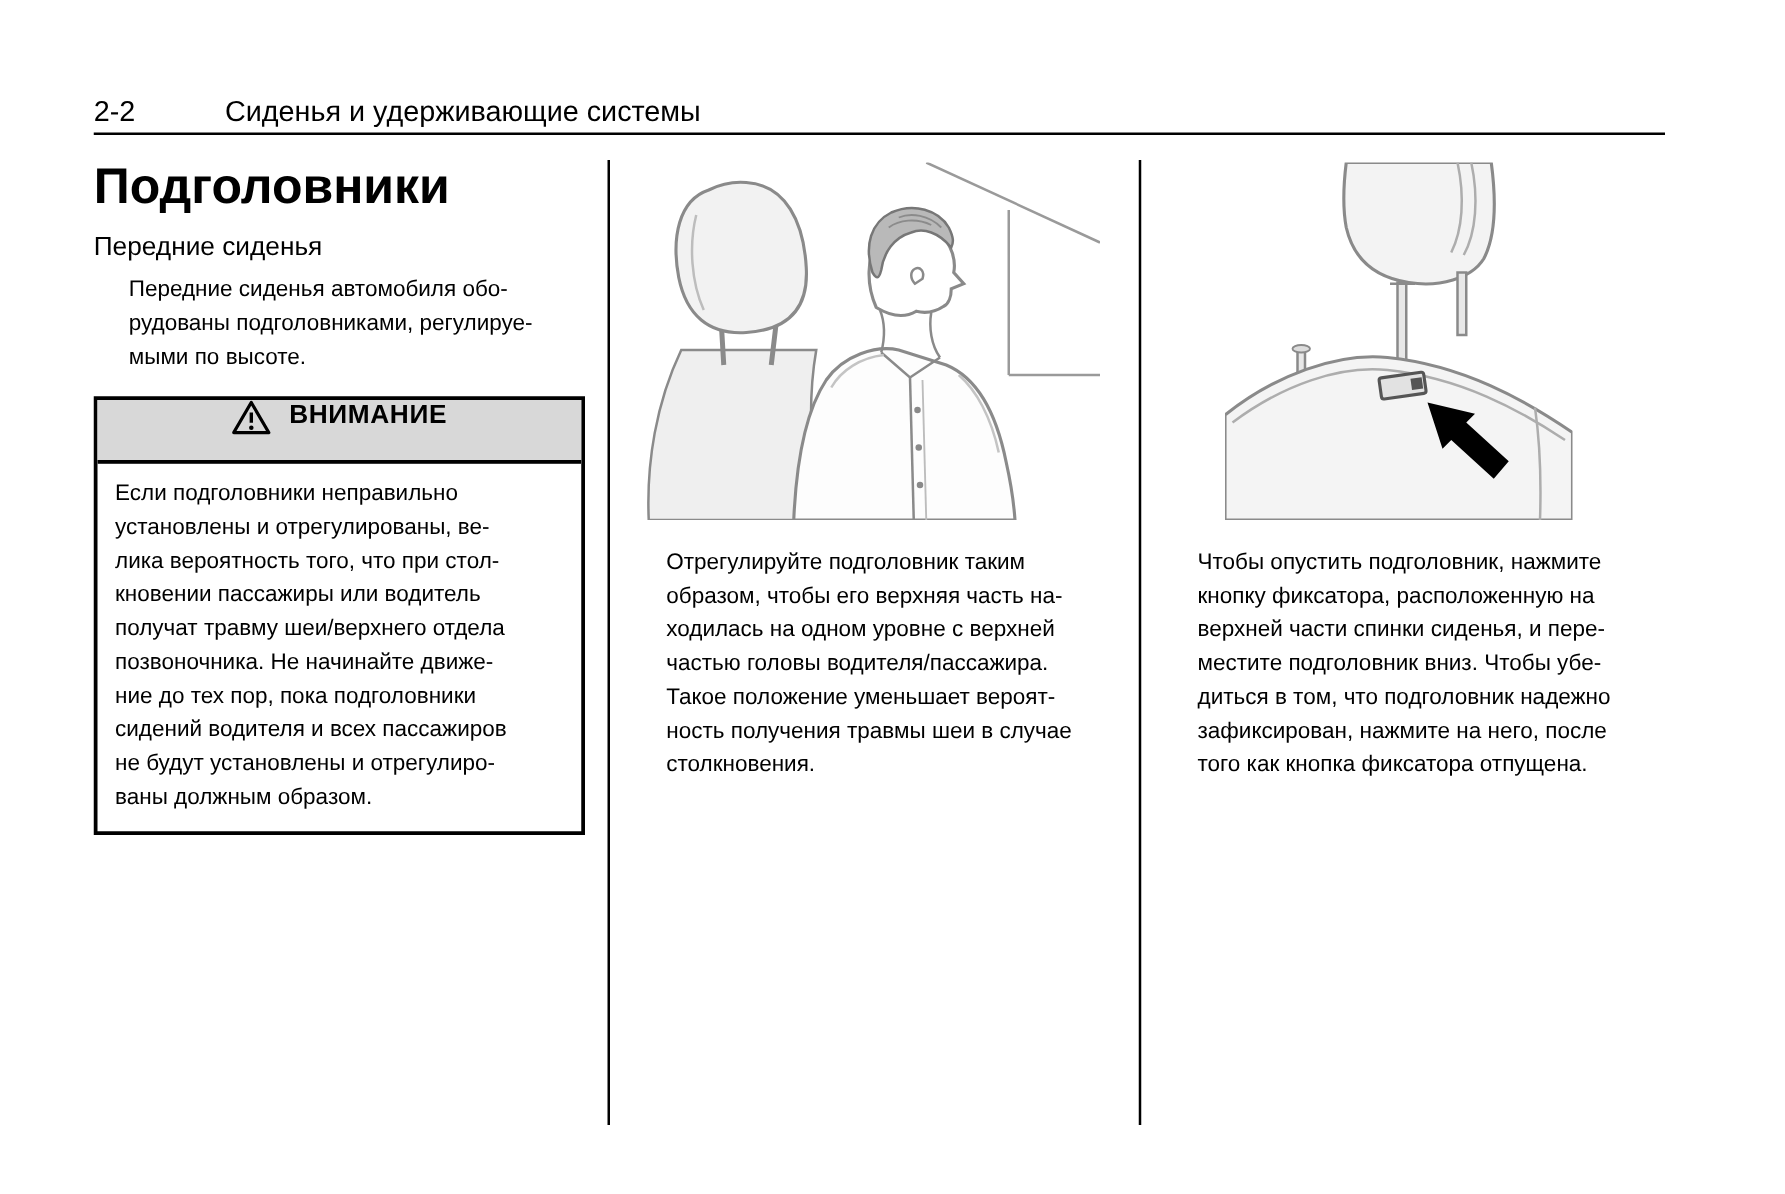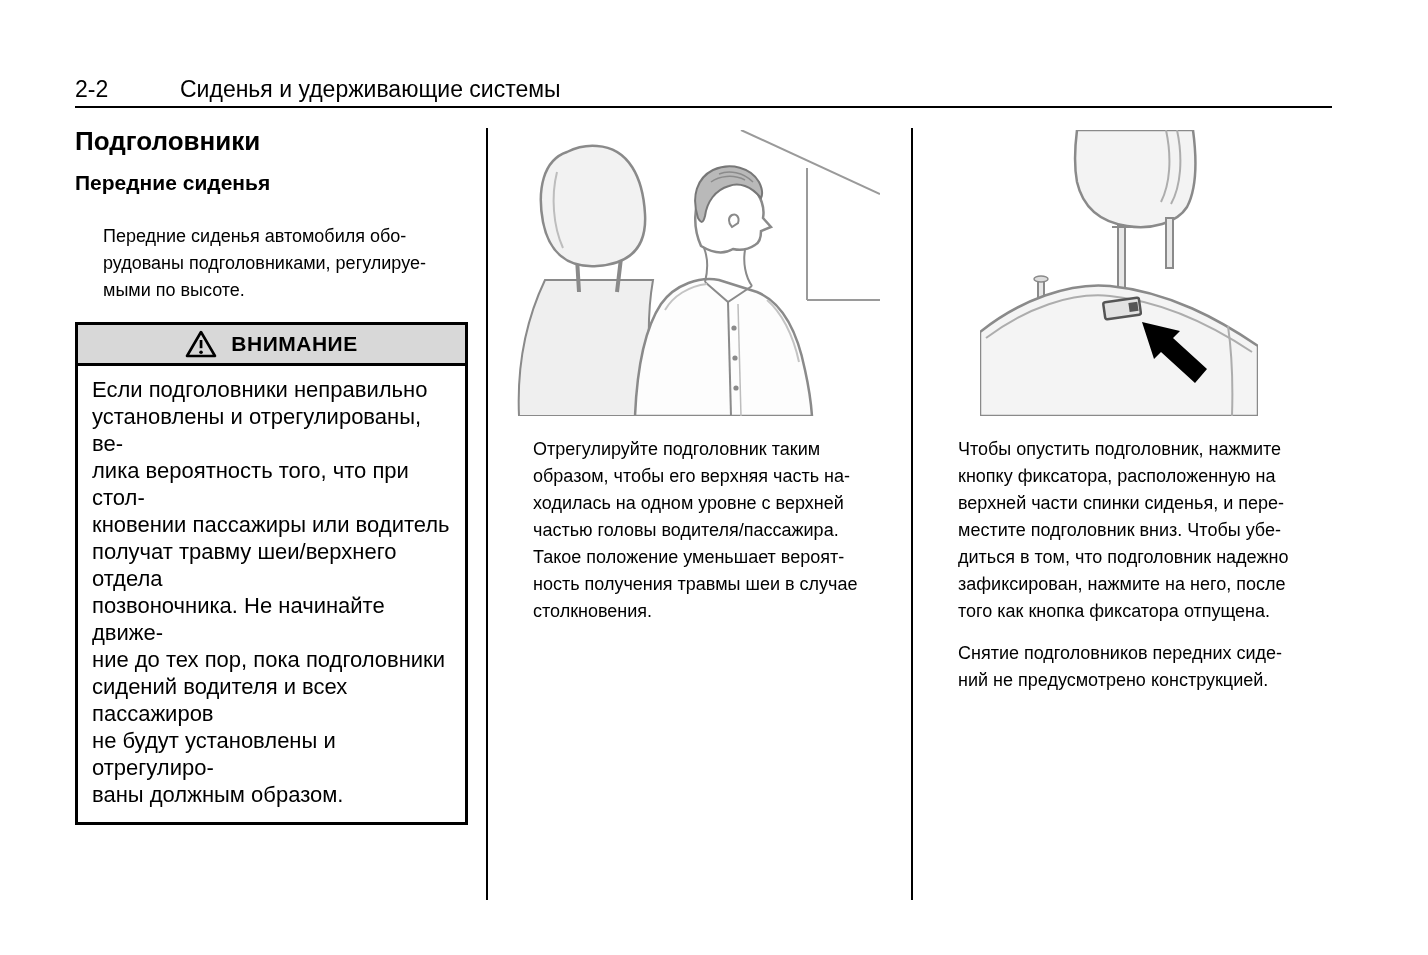--- a/index.html
+++ b/index.html
@@ -19,35 +19,35 @@
   .vdivider { position:absolute; top:128px; height:772px; width:2px; background:#000; }
   .vdivider.d1 { left:486px; }
   .vdivider.d2 { left:911px; }
 
   
   .col { position:absolute; top:128px; }
   .col-left  { left:75px;  width:393px; }
   .col-mid   { left:505px; width:378px; }
   .col-right { left:930px; width:402px; }
 
-  h1.section-heading { font-size:26px; font-weight:bold; margin:0 0 16px 0; line-height:1.05; }
-  h2.subsection-heading { font-size:21px; font-weight:bold; margin:0 0 28px 0; }
+  h1.section-heading { font-size:40px; font-weight:bold; margin:0 0 16px 0; line-height:1.05; }
+  h2.subsection-heading { font-size:21px; font-weight:normal; margin:0 0 8px 0; }
 
   .body {
     font-size:18px; line-height:27px; white-space:pre-line; margin-bottom:15px;margin-left:28px;
   }
 
   
   .warning-box { margin-top:18px; border:3px solid #000; background:#fff; }
   .warning-header {
-    background:#d8d8d8; border-bottom:3px solid #000; height:41px;
-    display:flex; align-items:center; justify-content:center; gap:14px;
+    background:#d8d8d8; border-bottom:3px solid #000; height:51px;
+    display:flex; align-items:flex-start; justify-content:center; gap:14px;
     font-size:21px; font-weight:bold; letter-spacing:0.5px;
   }
-  .warning-body { padding:10px 12px 14px 14px; font-size:22px; line-height:27px; white-space:pre-line; }
+  .warning-body { padding:10px 12px 14px 14px; font-size:18px; line-height:27px; white-space:pre-line; }
 
   
   figure.illustration { display:block; margin:2px 0 20px 0; background:#fff; }
   .col-right figure.illustration { margin-left:50px; }
   figure.illustration svg { display:block; }
 </style>
 </head>
 <body>
 
 <div class="page">
@@ -161,17 +161,15 @@
         <polygon points="162,192 200,201 193,208 227,239 215,253 181,222 174,229" fill="#000"></polygon>
       </svg>
     </figure>
     <p class="body">Чтобы опустить подголовник, нажмите
 кнопку фиксатора, расположенную на
 верхней части спинки сиденья, и пере-
 местите подголовник вниз. Чтобы убе-
 диться в том, что подголовник надежно
 зафиксирован, нажмите на него, после
 того как кнопка фиксатора отпущена.</p>
-    <p class="body">Снятие подголовников передних сиде-
-ний не предусмотрено конструкцией.</p>
   </section>
 
 </div>
 
 </body></html>

